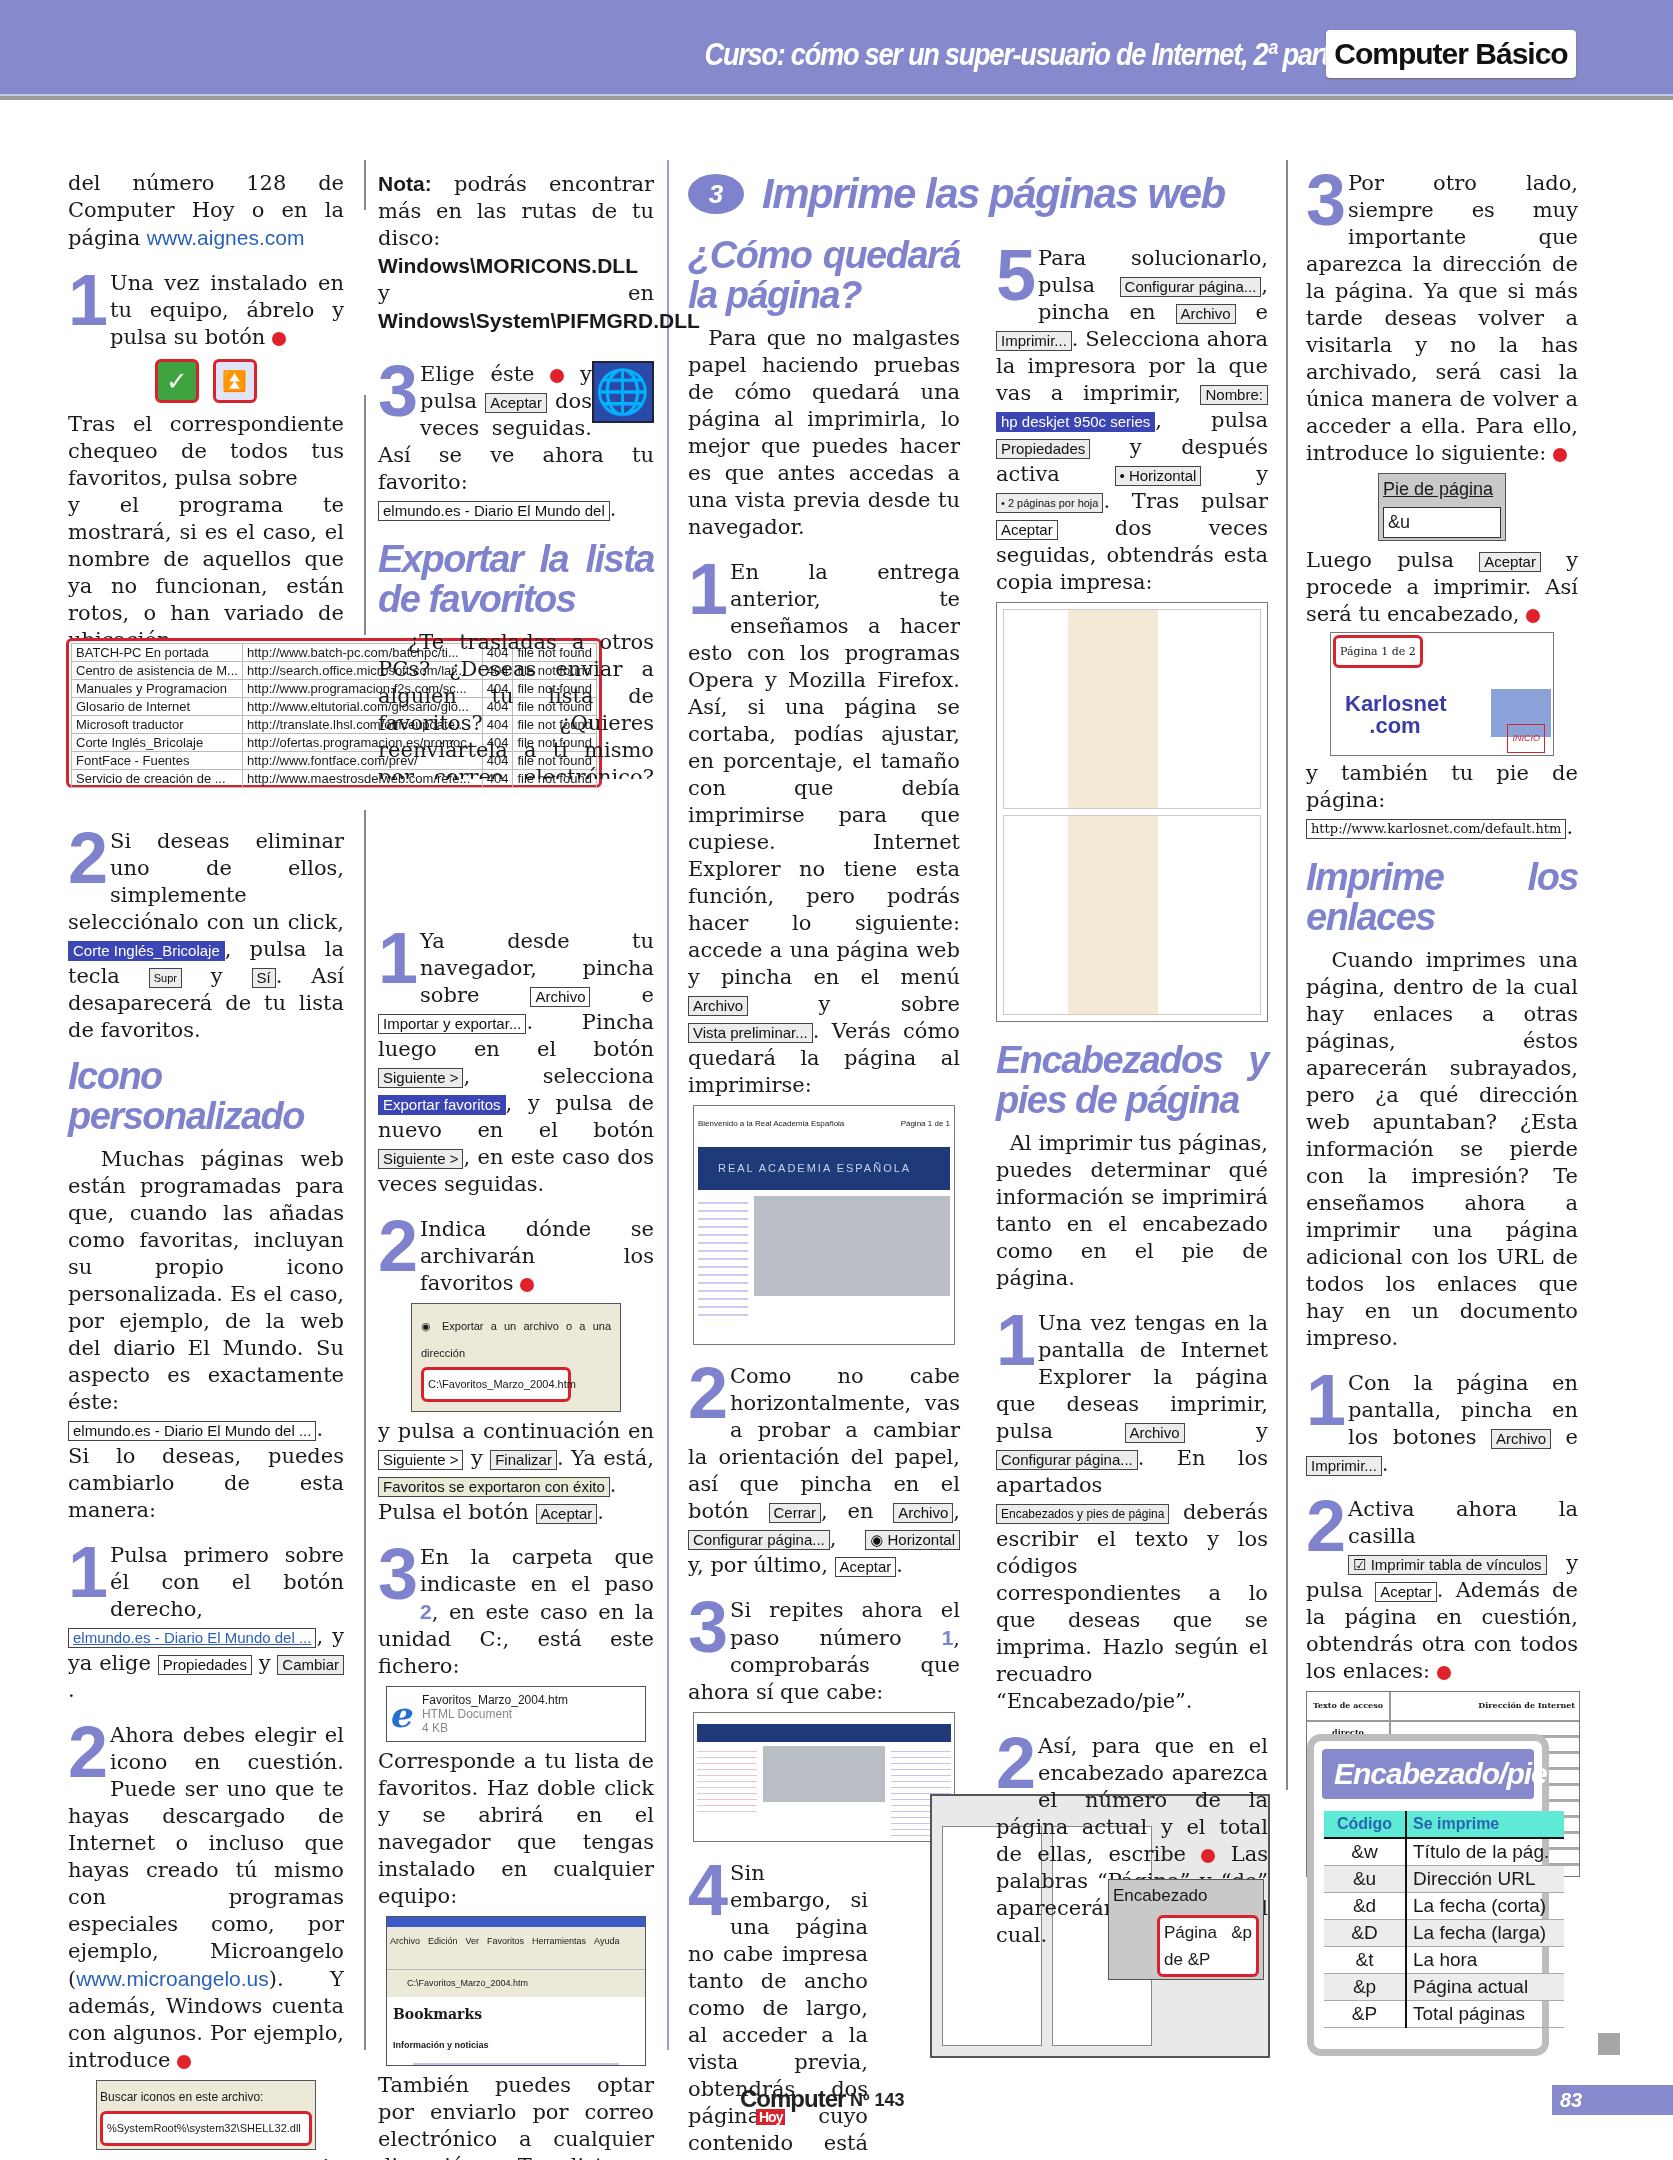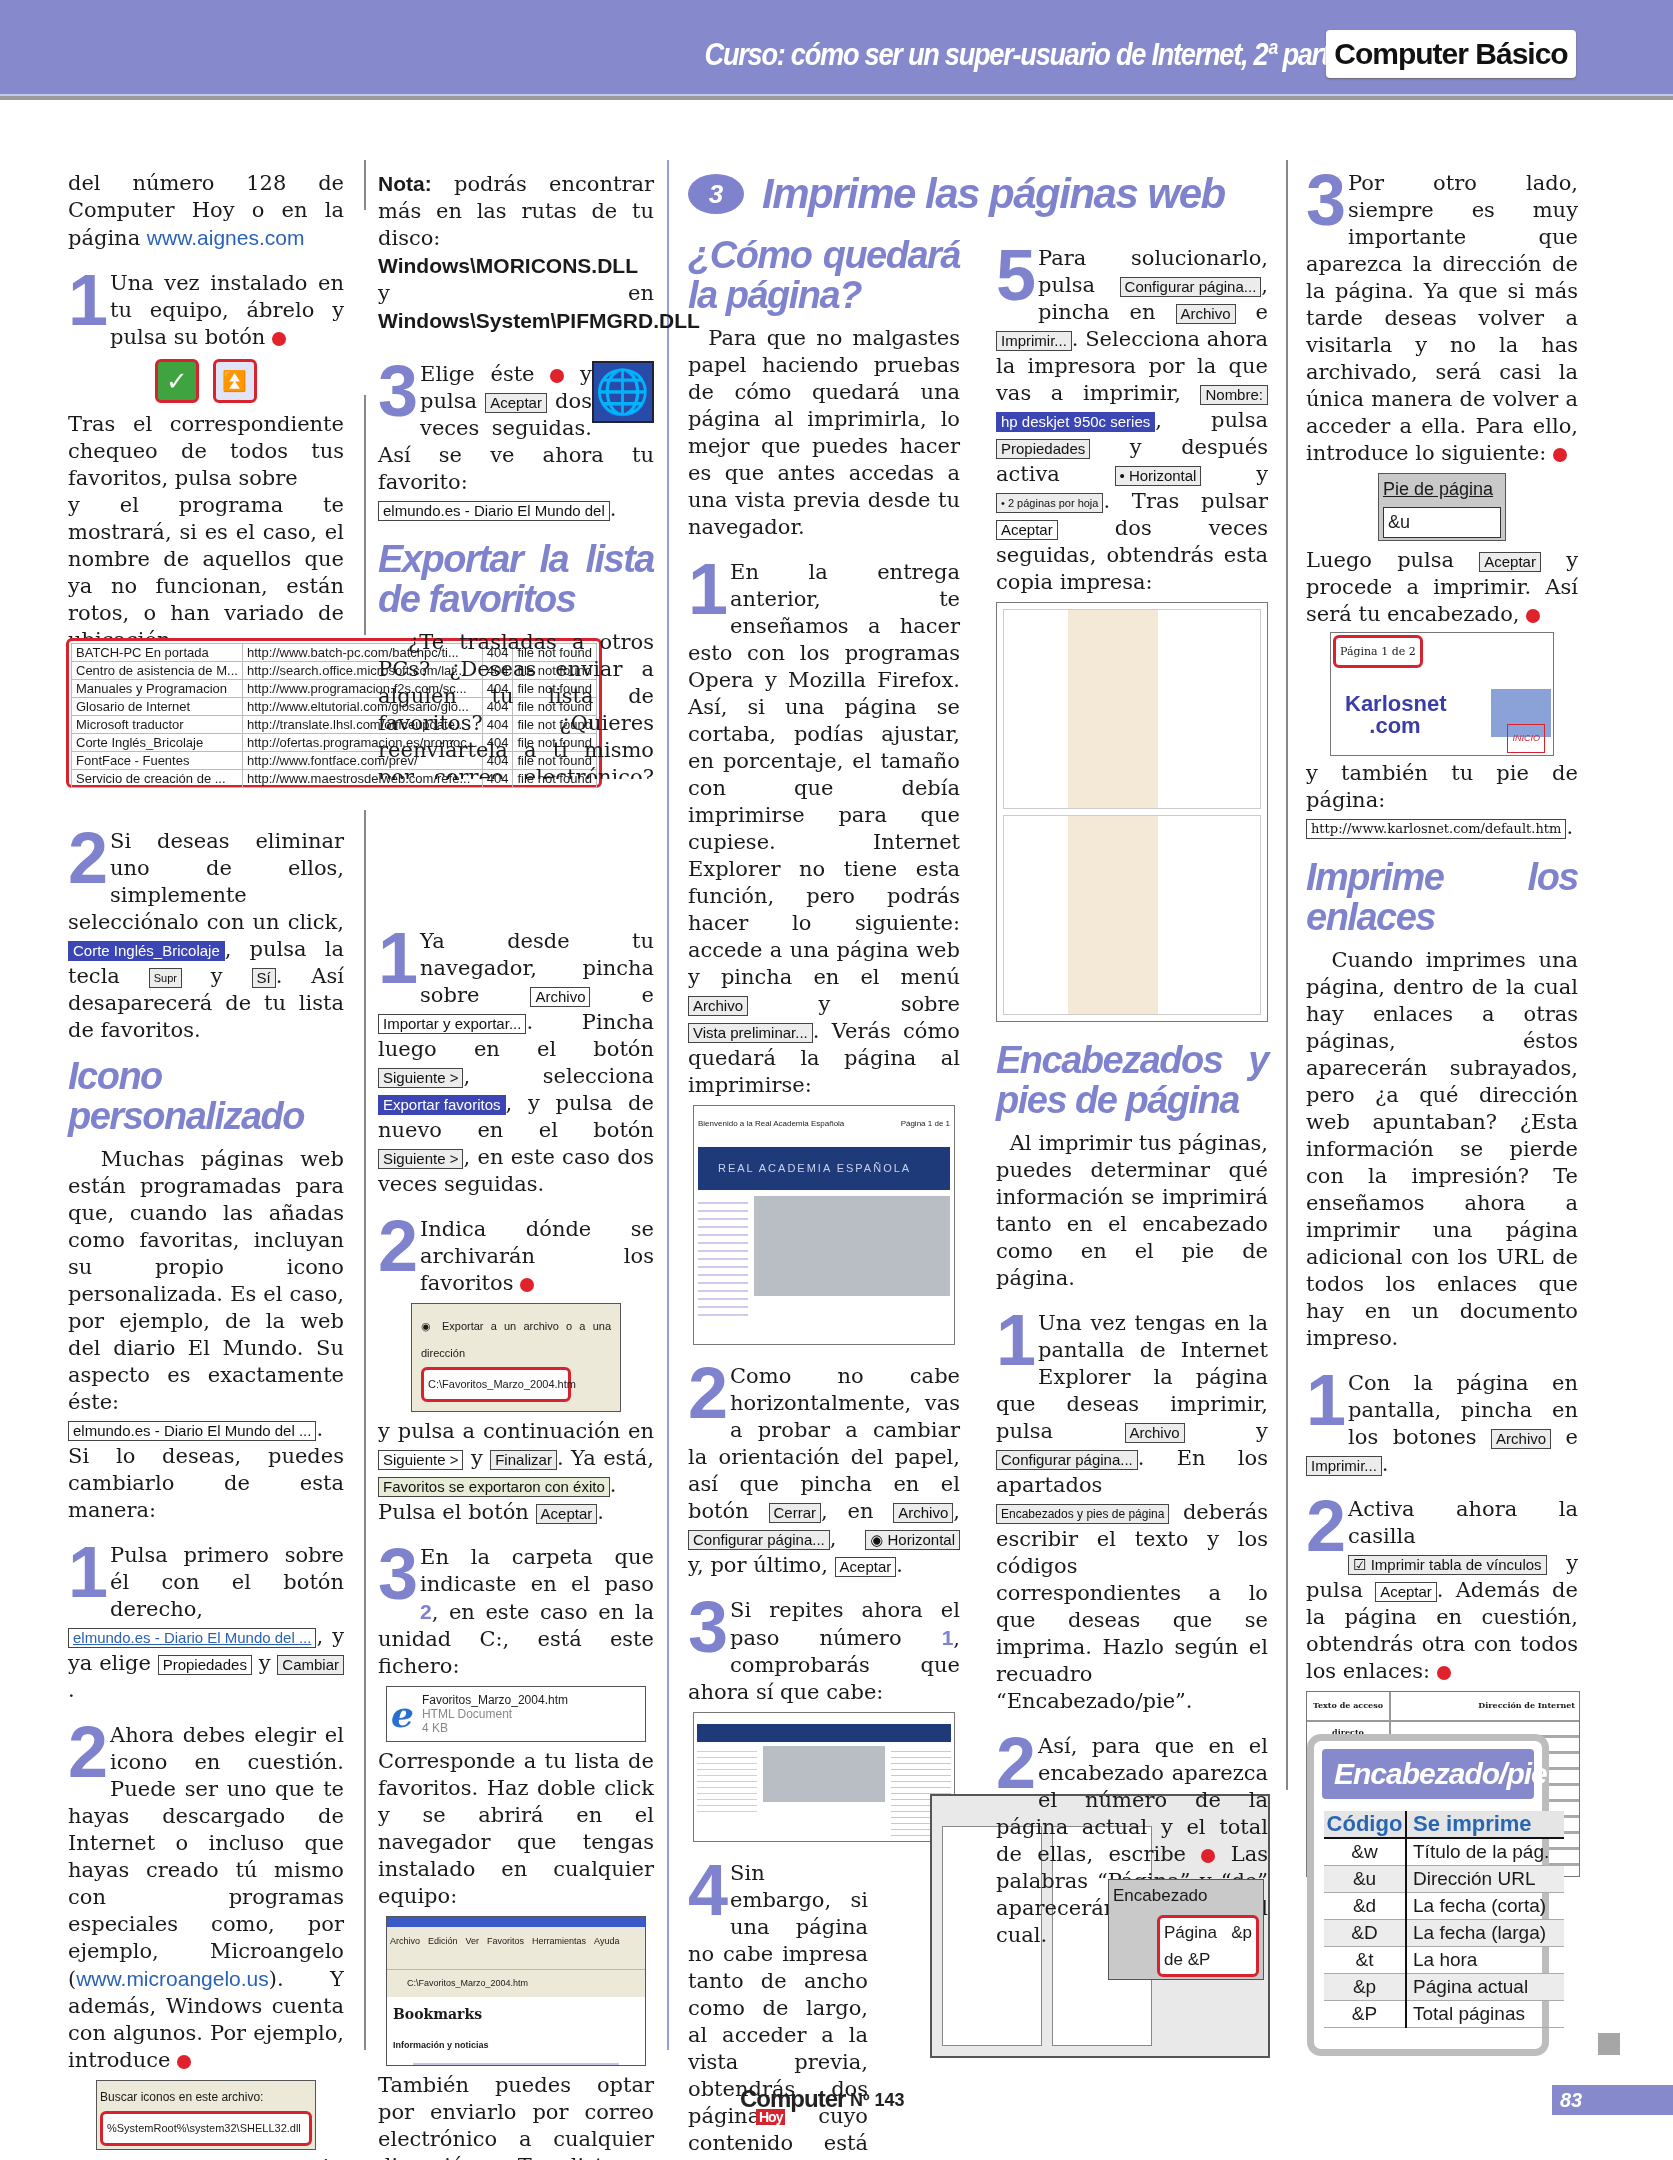--- a/index.html
+++ b/index.html
@@ -22,21 +22,21 @@
   .bold-sans { font-family: "Liberation Sans", sans-serif; font-weight: bold; }
   .dot { display: inline-block; width: 14px; height: 14px; border-radius: 50%; background: #e0222c; vertical-align: middle; }
   .shot { border: 1px solid #555; background: #f4f4f4; margin: 6px auto; position: relative; font-family: "Liberation Sans", sans-serif; }
   .redbox { border: 3px solid #d7232d; border-radius: 6px; }
   table.links { width: 100%; border-collapse: collapse; font-family: "Liberation Sans", sans-serif; font-size: 13px; line-height: 17px; }
   table.links td { border: 1px solid #bbb; padding: 0 4px; white-space: nowrap; overflow: hidden; }
   .page-sim { background: #fff; border: 1px solid #777; }
   .box { position: absolute; left: 1307px; top: 1734px; width: 242px; height: 322px; border: 7px solid #bdbdbd; border-radius: 14px; background: #fff; }
   .box-title { margin: 8px 8px 12px; height: 50px; background: #8689cb; border-radius: 4px; color: #fff; font-family: "Liberation Sans", sans-serif; font-weight: bold; font-style: italic; font-size: 30px; line-height: 50px; padding-left: 12px; letter-spacing: -1px; }
   table.codes { margin: 0 10px; width: 240px; border-collapse: collapse; font-family: "Liberation Sans", sans-serif; font-size: 19px; line-height: 26px; }
-  table.codes th { color: #2866b2; text-align: left; font-size: 22px; background: #e5e5e5; border-bottom: 2px solid #111; padding-left: 6px; margin-left: 16px; }
+  table.codes th { color: #2866b2; text-align: left; font-size: 16px; background: #5eead4; border-bottom: 2px solid #111; padding-left: 6px; margin-left: 16px; }
   table.codes td { padding-left: 6px; border-bottom: 1px solid #aaa; }
   table.codes td:first-child, table.codes th:first-child { text-align: center; border-right: 2px solid #111; width: 82px; padding-left: 0; }
   table.codes tr.alt td { background: #ececec; }
   .footer-logo { position: absolute; left: 740px; top: 2085px; font-family: "Liberation Sans", sans-serif; font-weight: bold; font-size: 24px; letter-spacing: -1px; color: #222; }
   .footer-logo .hoy { position: absolute; left: 16px; top: 24px; background: #d7232d; color: #fff; font-size: 14px; padding: 0 3px; line-height: 16px; }
   .footer-num { position: absolute; left: 850px; top: 2090px; font-family: "Liberation Sans", sans-serif; font-weight: bold; font-size: 18px; color: #222; }
   .page-num { position: absolute; left: 1552px; top: 2085px; width: 137px; height: 30px; background: #8689cb; color: #fff; font-family: "Liberation Sans", sans-serif; font-weight: bold; font-style: italic; font-size: 20px; line-height: 30px; padding-left: 8px; }
   .end-square { position: absolute; left: 1598px; top: 2033px; width: 22px; height: 22px; background: #a6a6a6; }
 </style>
 </head>

